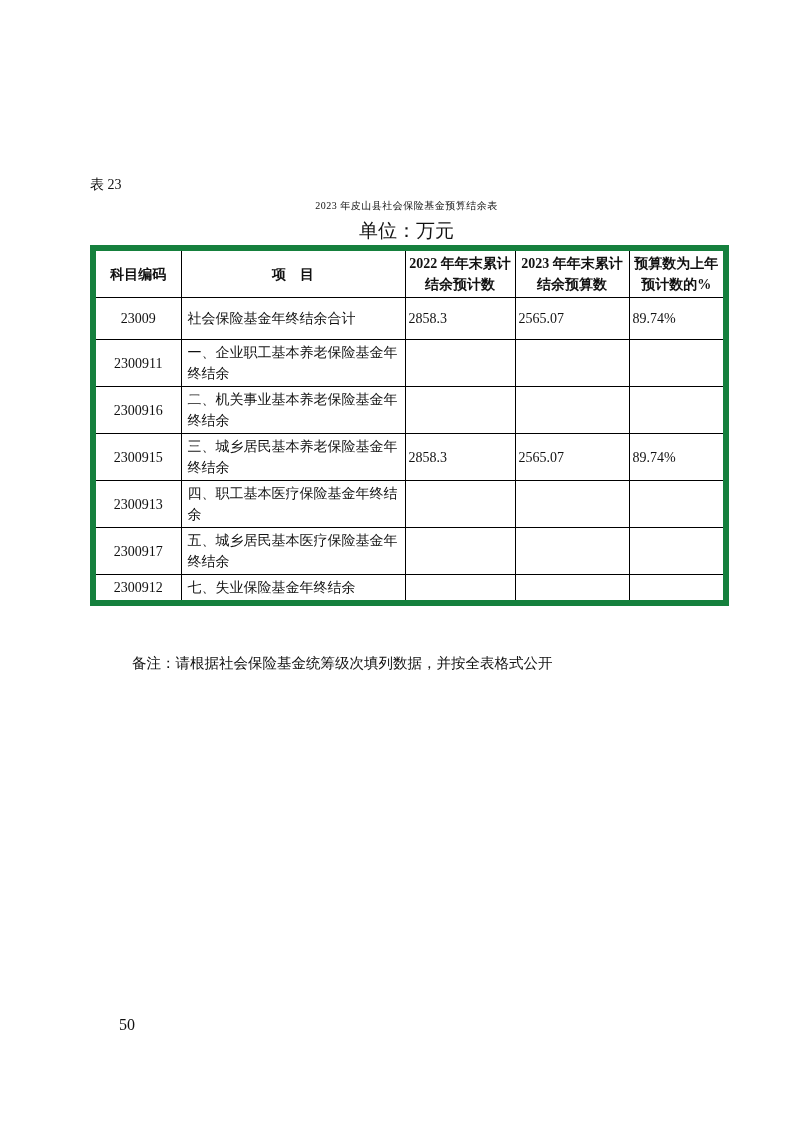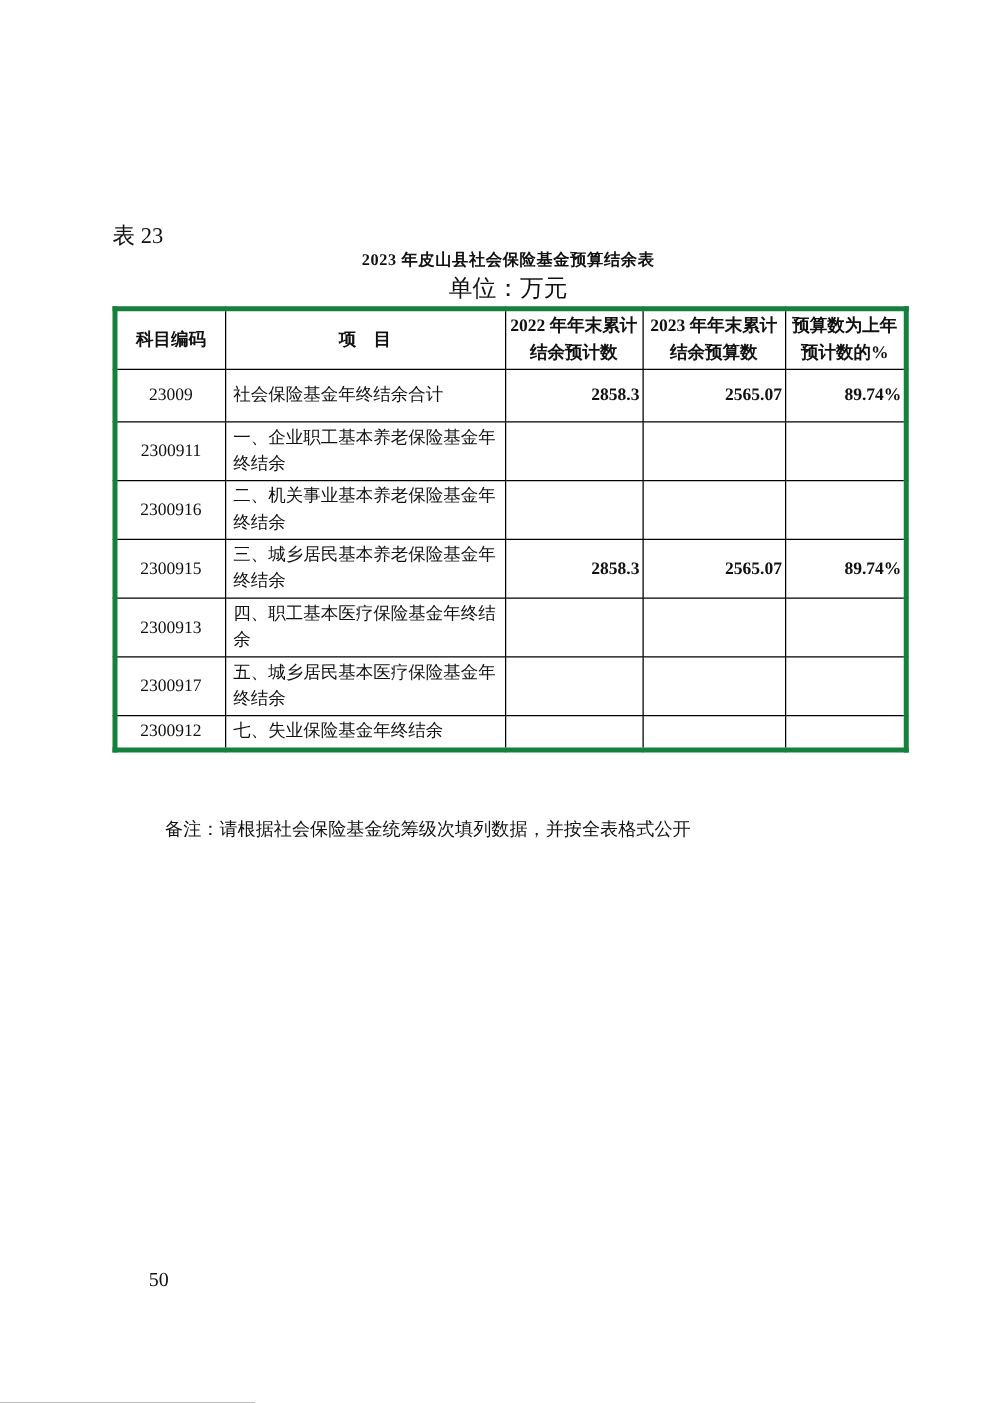--- a/index.html
+++ b/index.html
@@ -11,67 +11,67 @@
     margin: 0 auto;
     background: #ffffff;
     font-family: "Liberation Serif", "DejaVu Serif", serif;
     color: #111111;
     overflow: hidden;
   }
   .table-label {
     position: absolute;
     left: 90px;
     top: 176px;
-    font-size: 18px;
+    font-size: 14px;
   }
   .doc-title {
     position: absolute;
     left: 90px;
     top: 199px;
     width: 633px;
     text-align: center;
-    font-size: 13px;
-    font-weight: bold;
+    font-size: 10px;
+    font-weight: normal;
     letter-spacing: 0.5px;
   }
   .unit-label {
     position: absolute;
     left: 90px;
     top: 218px;
     width: 633px;
     text-align: center;
     font-size: 19px;
   }
   table.budget {
     position: absolute;
     left: 90px;
     top: 245px;
     width: 633px;
     border-collapse: collapse;
     table-layout: fixed;
-    border: 4px solid #15803d;
+    border: 6px solid #15803d;
     font-size: 14px;
   }
   table.budget th, table.budget td {
     border: 1px solid #000;
     vertical-align: middle;
     line-height: 1.5;
     overflow: hidden;
   }
   table.budget th {
     height: 47px;
     font-weight: bold;
     text-align: center;
     padding: 2px 3px;
   }
   table.budget td { height: 42px; }
   table.budget td.c0 { text-align: center; }
   table.budget td.c1 { text-align: left; padding: 2px 4px 2px 6px; }
   table.budget td.c2, table.budget td.c3, table.budget td.c4 {
-    text-align: right; padding: 2px 2px 2px 3px; font-weight: bold;
+    text-align: left; padding: 2px 2px 2px 3px;
   }
   table.budget tbody tr:last-child td { height: 21px; }
   .note {
     position: absolute;
     left: 132px;
     top: 654px;
     font-size: 14.5px;
   }
   .page-number {
     position: absolute;

